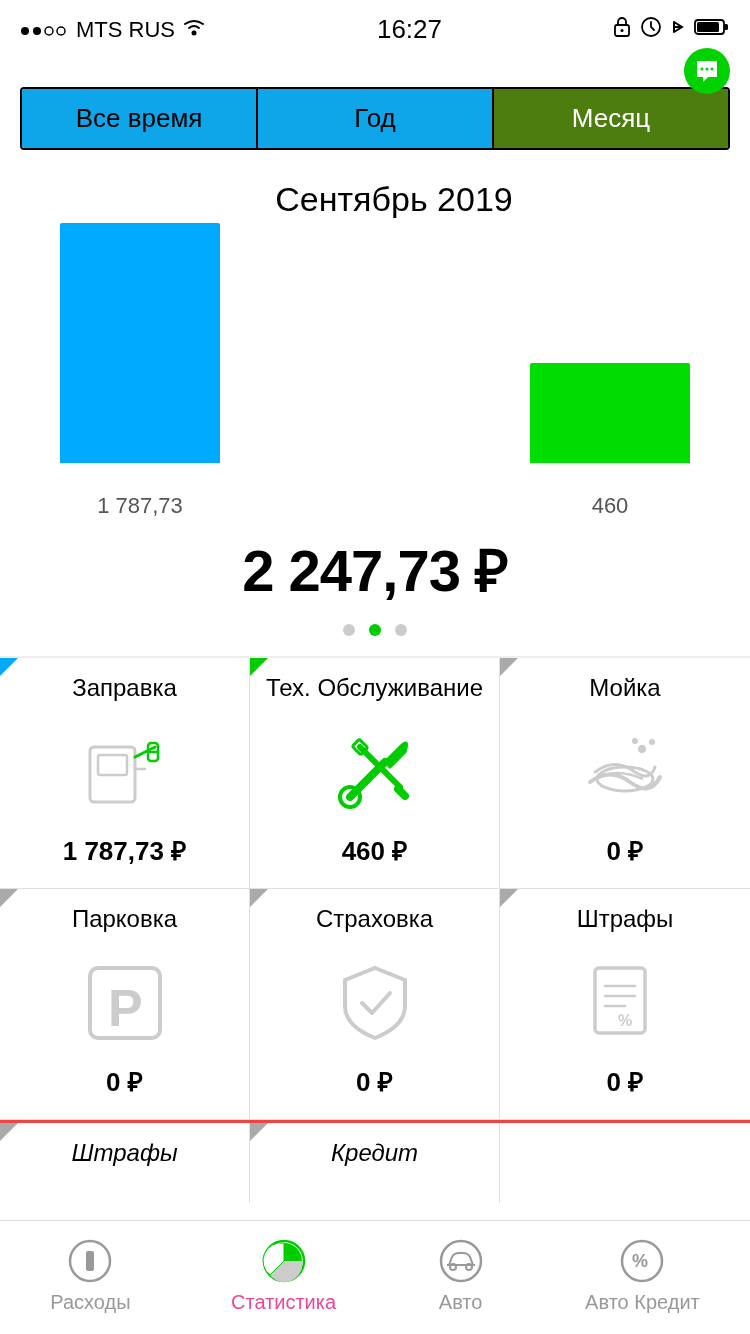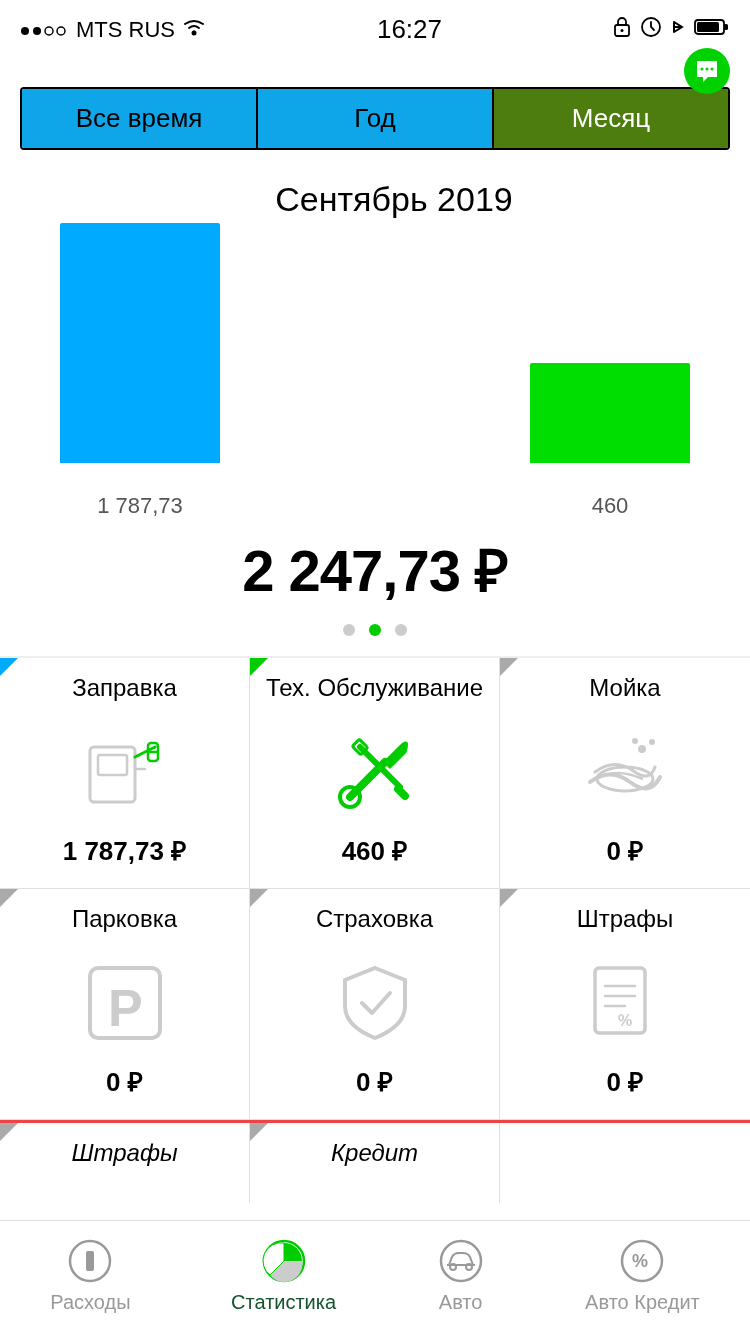--- a/index.html
+++ b/index.html
@@ -229,21 +229,21 @@
       align-items: center;
       gap: 6px;
       cursor: pointer;
     }
     .nav-label {
       font-size: 20px;
       color: #999;
       text-align: center;
     }
     .nav-label.active {
-      color: #14532d;
+      color: #ec4899;
     }
     .nav-icon {
       width: 48px;
       height: 48px;
     }
     .nav-icon svg {
       width: 48px;
       height: 48px;
     }
 

